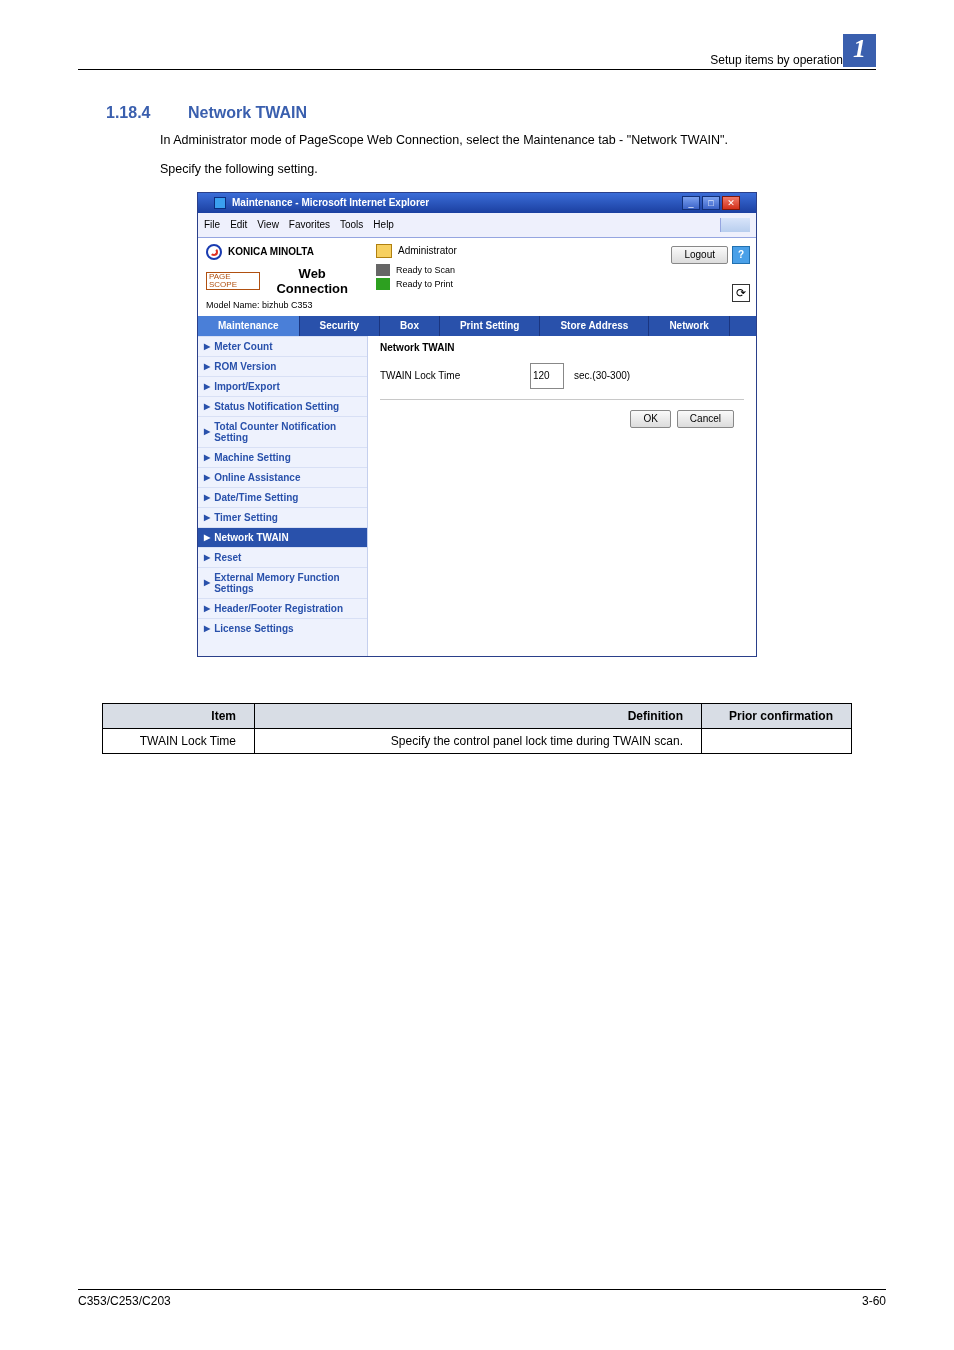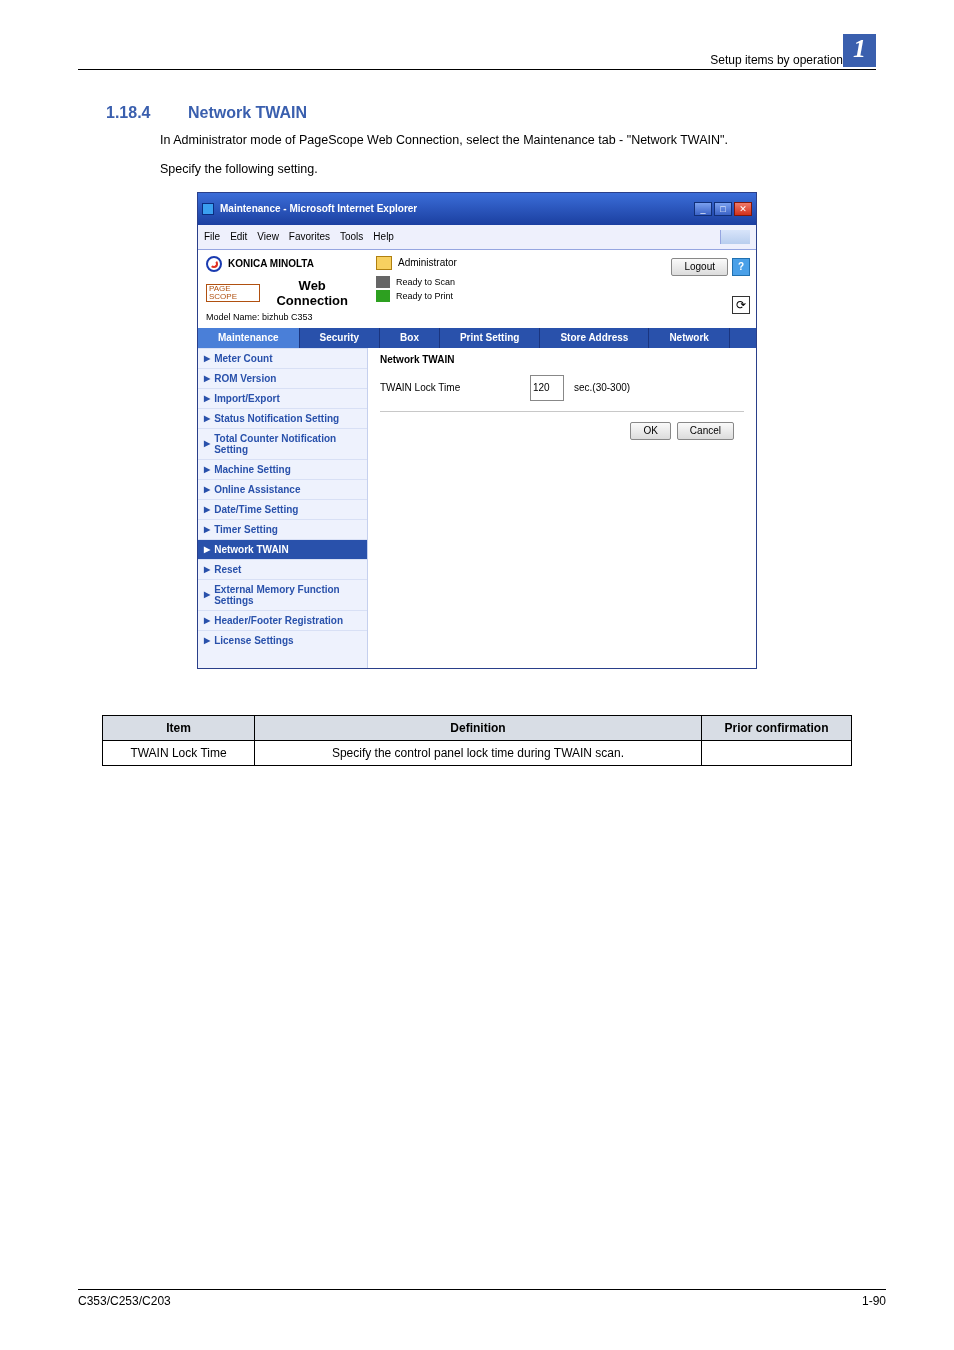--- a/index.html
+++ b/index.html
@@ -8,21 +8,21 @@
   .running-head { display: flex; align-items: flex-end; justify-content: flex-end; border-bottom: 1px solid #000; padding-bottom: 2px; }
   .running-head-left { font-size: 12px; }
   .chapter-badge { background: #3a5fae; color: #fff; font-family: Georgia, 'Times New Roman', serif; font-style: italic; font-weight: bold; font-size: 26px; padding: 2px 10px 1px 10px; line-height: 1; border-bottom: 4px solid #3a5fae; }
   .section-title { margin-top: 34px; display: flex; gap: 26px; color: #3a5fae; font-weight: bold; font-size: 16px; }
   .section-num { min-width: 56px; margin-left: 28px; }
   .body-text { font-size: 12.5px; margin-top: 10px; margin-left: 82px; line-height: 1.35; }
   .body-text + .body-text { margin-top: 12px; }
 
   
   .shot { width: 560px; margin: 14px auto 0 auto; border: 1px solid #2a3f8a; font-family: Tahoma, Arial, sans-serif; font-size: 10px; background: #fff; }
-  .titlebar { height: 32px; background: linear-gradient(#3b6dd8,#1b3fa0); display: flex; align-items: center; padding: 0 4px; color: #fff; }
+  .titlebar { height: 20px; background: linear-gradient(#3b6dd8,#1b3fa0); display: flex; align-items: center; padding: 0 16px; color: #fff; }
   .titlebar-icon { width: 12px; height: 12px; background: #3a9ff0; border: 1px solid #0a2d80; margin-right: 6px; }
   .titlebar-text { flex: 1; font-weight: bold; font-size: 10px; }
   .win-btns { display: flex; gap: 2px; }
   .win-btn { width: 18px; height: 14px; background: linear-gradient(#7aa0ef,#3a62c6); border: 1px solid #123078; display: flex; align-items: center; justify-content: center; font-size: 9px; color: #fff; cursor: default; }
   .win-btn.close { background: linear-gradient(#f07a6a,#d2301a); border-color: #80170a; }
   .menustrip { height: 18px; background: #eef0fc; border-bottom: 1px solid #95a5e0; display: flex; align-items: center; padding: 12px 6px; gap: 10px; color: #000; }
   .menustrip span { font-size: 10px; }
   .menustrip-right { margin-left: auto; width: 30px; height: 14px; background: linear-gradient(#d8e4fa,#b8ceee); border-left: 1px solid #95a5e0; }
 
   .app-header { display: flex; align-items: stretch; background: #fff; }
@@ -59,21 +59,21 @@
   .content { flex: 1; padding: 6px 12px; }
   .content-title { font-size: 10px; font-weight: bold; margin-bottom: 10px; }
   .form-row { display: flex; align-items: center; gap: 10px; font-size: 10px; margin-bottom: 10px; }
   .form-row-label { width: 140px; }
   .text-input { width: 34px; height: 26px; border: 1px solid #888; font-size: 10px; padding: 0 2px; }
   .below-line { border-top: 1px solid #c8c8c8; margin: 6px 0 10px 0; }
   .action-row { display: flex; justify-content: flex-end; gap: 6px; padding-right: 10px; }
 
   
   .def-table { width: 750px; margin: 46px auto 0 auto; border-collapse: collapse; font-size: 12px; }
-  .def-table th, .def-table td { border: 1px solid #000; padding: 5px 10px; text-align: center; vertical-align: top; }
+  .def-table th, .def-table td { border: 1px solid #000; padding: 5px 18px; text-align: right; vertical-align: top; }
   .def-table th { background: #d8dde5; font-weight: bold; }
   .def-table th.col-item { width: 152px; }
   .def-table th.col-prior { width: 150px; }
 
   .footer { position: absolute; left: 78px; right: 68px; bottom: 42px; border-top: 1px solid #000; display: flex; justify-content: space-between; font-size: 12px; padding-top: 4px; }
 </style>
 </head>
 <body>
 <div class="page">
 
@@ -241,16 +241,16 @@
     <tr>
       <td>TWAIN Lock Time</td>
       <td>Specify the control panel lock time during TWAIN scan.</td>
       <td></td>
     </tr>
   </tbody>
 </table>
 
 <div class="footer">
   <span>C353/C253/C203</span>
-  <span>1-90</span>
+  <span>3-60</span>
 </div>
 
 </div>
 
 </body></html>

